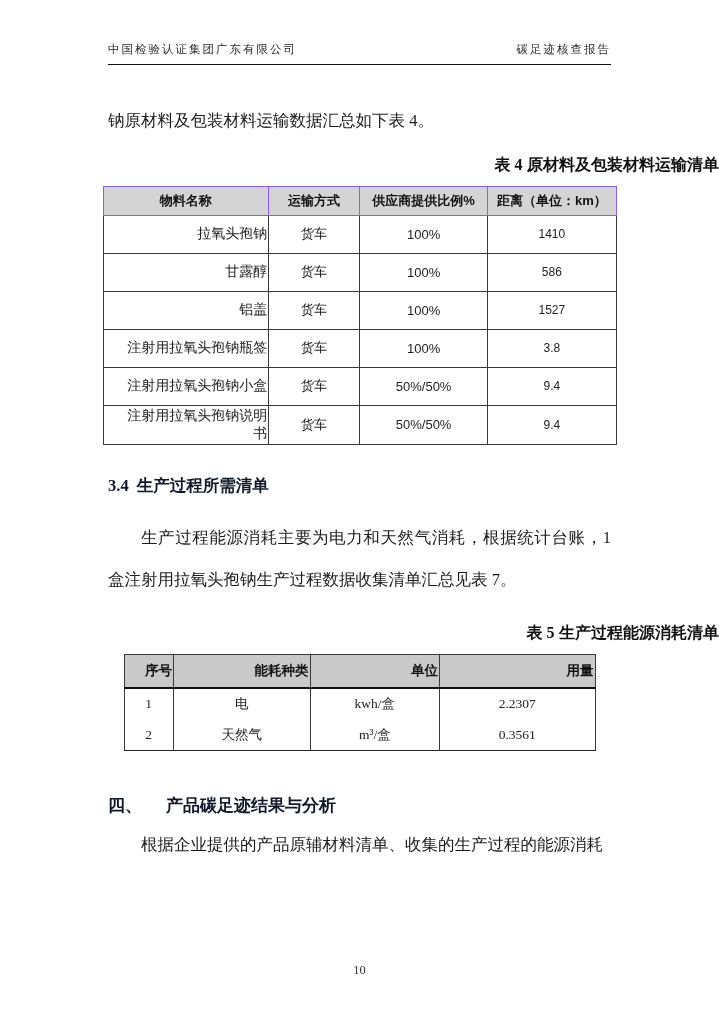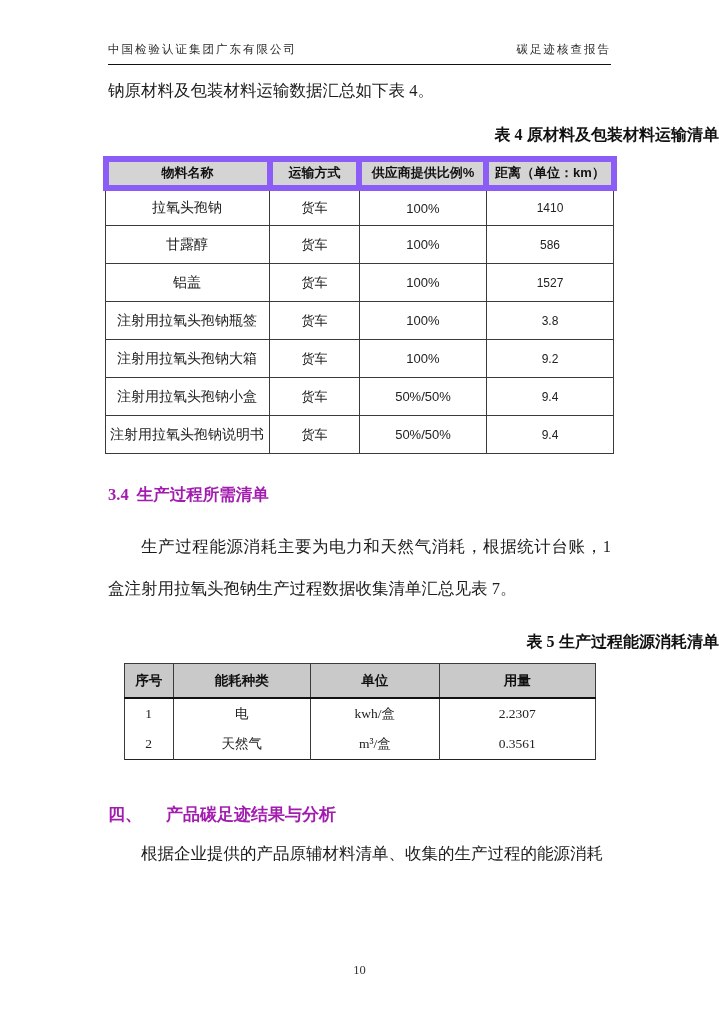--- a/index.html
+++ b/index.html
@@ -30,31 +30,31 @@
     color: #2a2a2a;
   }
 
   
   .para {
     margin: 0 108px;
     font-size: 16.5px;
     line-height: 1.45;
     color: #1c1c1c;
   }
-  .para-intro { margin-top: 14px; }
+  .para-intro { margin-top: 44px; }
   .para-indent { text-indent: 2em; text-align: justify; }
   .para-34 { margin-top: 20px; line-height: 42px; }
   .para-4  { margin-top: 16px; }
 
   
   .heading {
     margin: 0 108px;
     font-family: "Liberation Sans", "DejaVu Sans", sans-serif;
     font-weight: bold;
-    color: #a21caf;
+    color: #0f172a;
   }
   .heading-34 { margin-top: 30px; font-size: 16.5px; }
   .heading-34 .num { font-family: "Liberation Serif", "DejaVu Serif", serif; margin-right: 8px; }
   .heading-4 { margin-top: 43px; font-size: 17px; display: flex; }
   .heading-4 .num { margin-right: 24px; }
 
   
   .table-title {
     margin-top: 22px;
     text-align: right;
@@ -68,37 +68,37 @@
   
   table { border-collapse: collapse; }
   .t4 {
     width: 514px;
     margin: 10px auto 0 auto;
     font-family: "Liberation Sans", "DejaVu Sans", sans-serif;
     border: 1.5px solid #3a3a3a;
   }
   .t4 th {
     background: #d4d4d4;
-    border: 6px solid #8b5cf6;
+    border: 1px solid #8b5cf6;
     height: 29px;
     font-size: 13px;
     font-weight: bold;
     text-align: center;
     color: #111;
   }
   .t4 td {
     border: 1px solid #3a3a3a;
     height: 38px;
     font-size: 13px;
     text-align: center;
     color: #222;
   }
   .t4 td:first-child {
-    text-align: center;
-    padding-left: 0;
+    text-align: right;
+    padding-left: 13px;
     font-size: 14px;
   }
   .t4 td:last-child { font-size: 12px; }
   .t4 .c1 { width: 32.3%; }
   .t4 .c2 { width: 17.7%; }
   .t4 .c3 { width: 25%; }
   .t4 .c4 { width: 25%; }
 
   
   .t5 {
@@ -107,21 +107,21 @@
     border: 1.5px solid #222;
   }
   .t5 th {
     background: #c9c9c9;
     border: 1px solid #3a3a3a;
     border-bottom: 2px solid #111;
     height: 34px;
     font-family: "Liberation Sans", "DejaVu Sans", sans-serif;
     font-size: 13.5px;
     font-weight: bold;
-    text-align: center;
+    text-align: right;
     color: #111;
   }
   .t5 td {
     border-left: 1px solid #3a3a3a;
     border-right: 1px solid #3a3a3a;
     border-top: none;
     border-bottom: none;
     height: 31px;
     font-size: 13.5px;
     text-align: center;
@@ -195,26 +195,20 @@
           <td>100%</td>
           <td>1527</td>
         </tr>
         <tr>
           <td>注射用拉氧头孢钠瓶签</td>
           <td>货车</td>
           <td>100%</td>
           <td>3.8</td>
         </tr>
         <tr>
-          <td>注射用拉氧头孢钠大箱</td>
-          <td>货车</td>
-          <td>100%</td>
-          <td>9.2</td>
-        </tr>
-        <tr>
           <td>注射用拉氧头孢钠小盒</td>
           <td>货车</td>
           <td>50%/50%</td>
           <td>9.4</td>
         </tr>
         <tr>
           <td>注射用拉氧头孢钠说明书</td>
           <td>货车</td>
           <td>50%/50%</td>
           <td>9.4</td>

